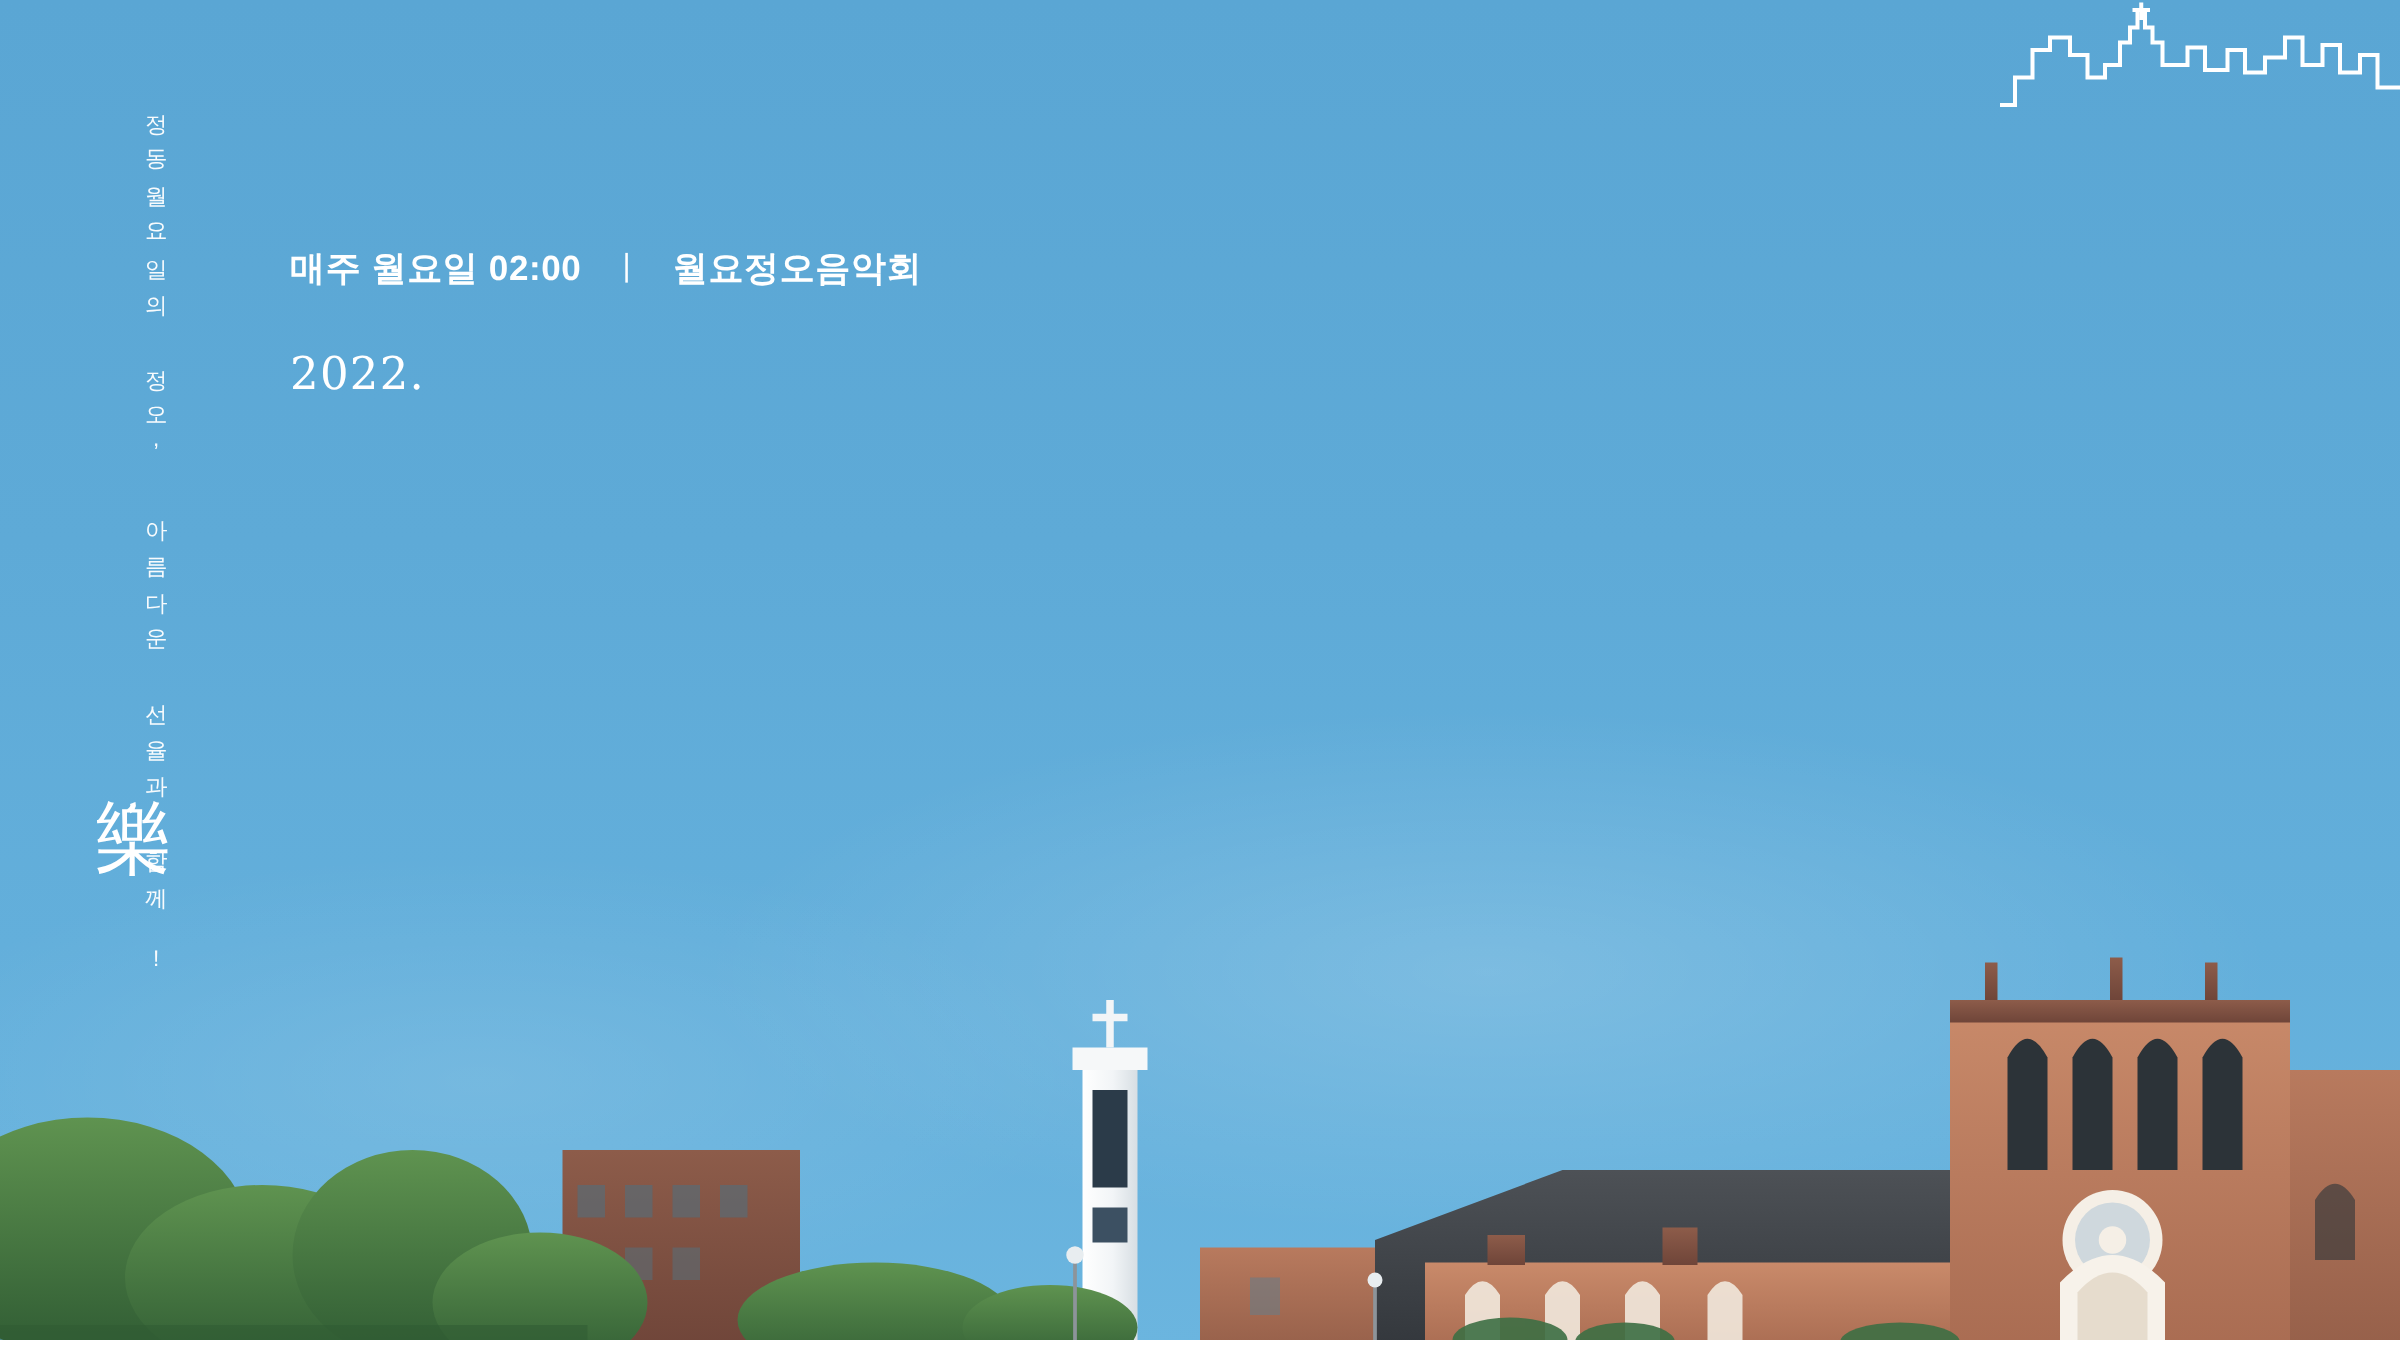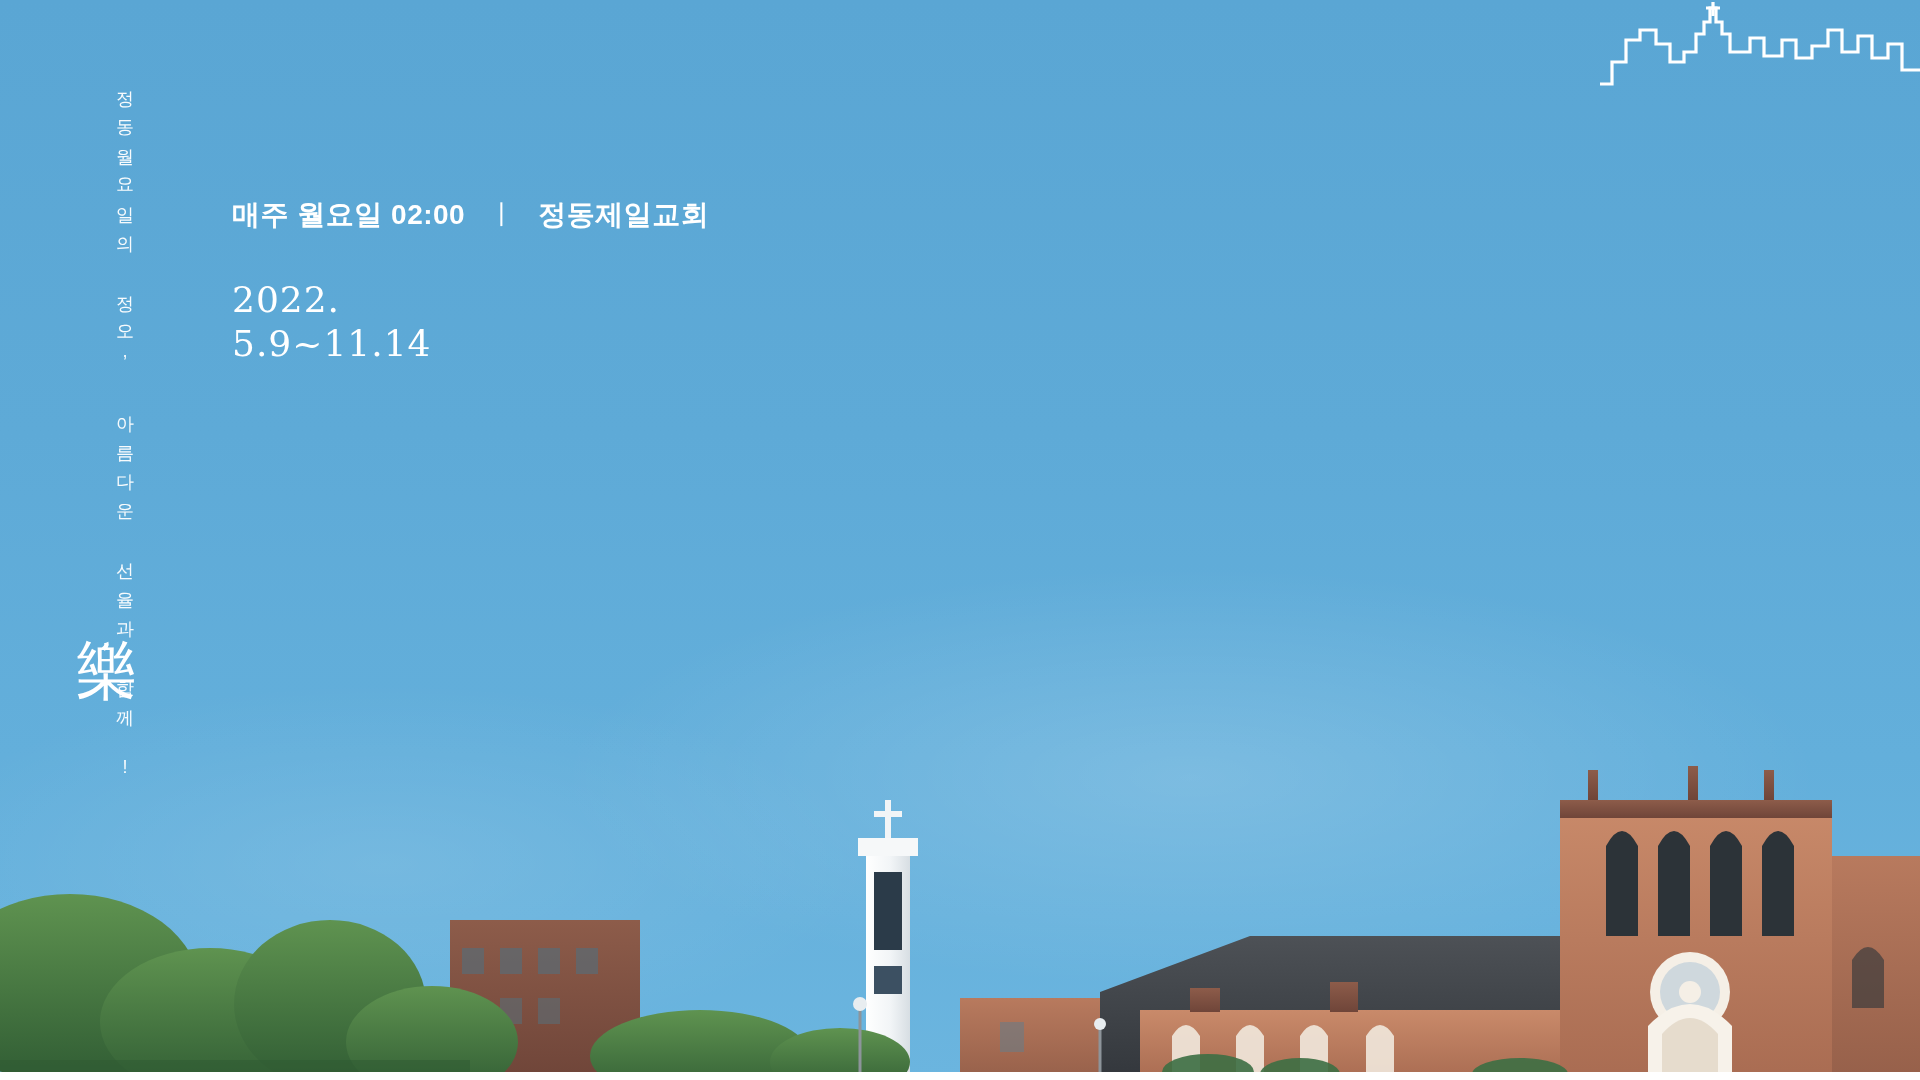--- a/index.html
+++ b/index.html
@@ -127,27 +127,26 @@
     </svg>
   </div>
 
   <div class="side-tagline">정동월요일의  정오,  아름다운  선율과  함께 !</div>
   <div class="side-mark">樂</div>
 
   <div class="content">
     <p class="eyebrow">
       <span>매주 월요일 02:00</span>
       <span class="sep">ㅣ</span>
-      <span>정동제일교회</span>
+      <span>월요정오음악회</span>
     </p>
 
 
     <div class="dates">
       <div>2022.</div>
-      <div>5.9~11.14</div>
     </div>
   </div>
 
   <div class="photo">
     <svg viewBox="0 0 1920 320" preserveAspectRatio="none">
       <defs>
         <linearGradient id="brickA" x1="0" y1="0" x2="0" y2="1">
           <stop offset="0" stop-color="#c98a6a"></stop>
             <stop offset="1" stop-color="#a96c52"></stop>
         </linearGradient>

